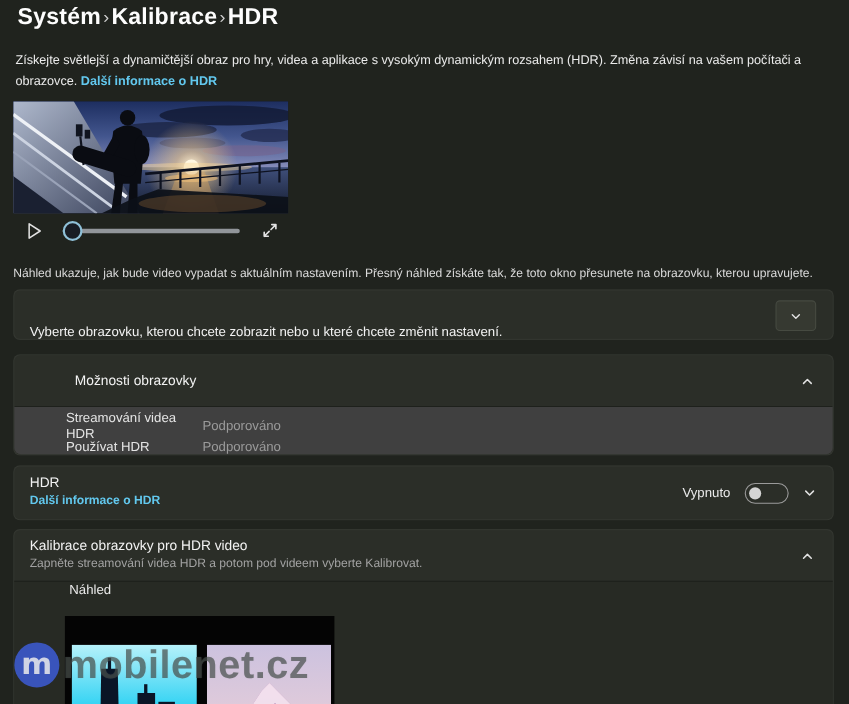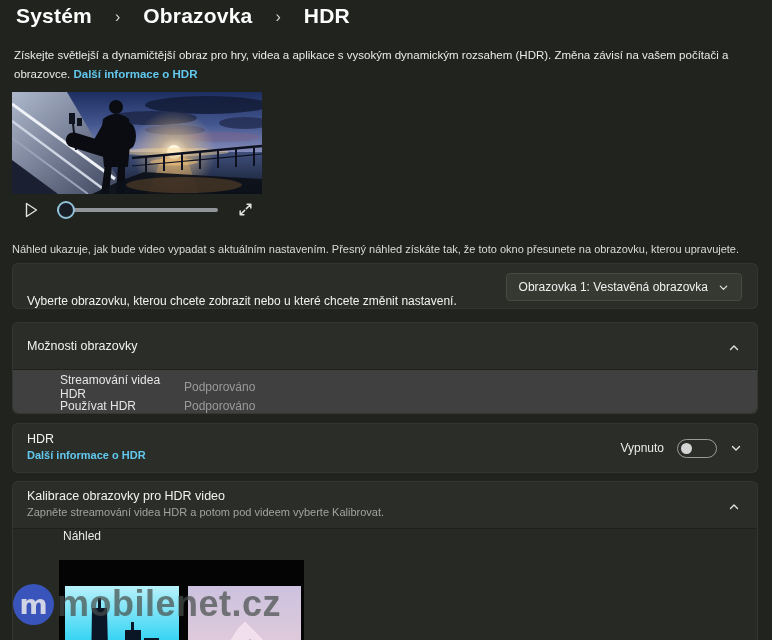--- a/index.html
+++ b/index.html
@@ -1,21 +1,21 @@
 <!DOCTYPE html>
 <html><head>
 <meta charset="utf-8">
 <style>
   * { margin:0; padding:0; box-sizing:border-box; }
   html,body { width:772px; height:640px; background:#20231e; }
   body { font-family:"Liberation Sans","DejaVu Sans",sans-serif; color:#fff; }
   .page { position:relative; width:772px; height:640px; overflow:hidden; background:#20231e; }
 
   
-  .breadcrumb { position:absolute; left:16px; top:4px; display:flex; align-items:center; gap:23px; }
+  .breadcrumb { position:absolute; left:16px; top:4px; display:flex; align-items:center; gap:2px; }
   .crumb { font-size:21px; font-weight:600; color:#fdfdfd; letter-spacing:0.2px; }
   .crumb-sep { font-size:16px; color:#cfcfcf; font-weight:400; padding-top:2px; }
 
   
   .description { position:absolute; left:14px; top:46px; width:742px; font-size:11.5px; line-height:1.65; color:#ebebeb; }
   .link { color:#62c8ee; font-weight:600; cursor:pointer; }
 
   
   .video-wrap { position:absolute; left:12px; top:92px; width:250px; height:102px; overflow:hidden; background:#1a2030; }
   .video-wrap svg { display:block; }
@@ -31,21 +31,21 @@
   .note { position:absolute; left:12px; top:243px; width:740px; font-size:11px; color:#dadada; }
 
   
   .card { position:absolute; left:12px; width:746px; background:#2b2e28; border:1px solid rgba(255,255,255,0.045); border-radius:6px; }
   .card-select { top:263px; height:46px; display:flex; align-items:flex-end; }
   .card-select-label { margin-left:14px; font-size:12px; color:#f2f2f2; }
   .dropdown { position:absolute; right:15px; top:9px; height:28px; display:flex; align-items:center; gap:10px;
               padding:0 12px; background:#363931; border:1px solid #464a41; border-radius:4px; cursor:pointer; }
   .dropdown-value { font-size:12px; color:#f0f0f0; }
 
-  .card-options { top:322px; height:92px; }
+  .card-options { top:322px; height:92px;padding-left:41px; }
   .expander-header { position:relative; height:46px; display:flex; align-items:center; }
   .expander-title { margin-left:14px; font-size:12.5px; color:#f2f2f2; }
   .chev { position:absolute; right:17px; top:50%; transform:translateY(-50%); width:12px; height:12px; cursor:pointer; }
   .expander-content { position:absolute; left:0; right:0; top:46px; bottom:0; background:#404040; border-top:1px solid #1e211c; border-radius:0 0 6px 6px; }
   .opt-rows { padding-top:7px; }
   .opt-row { display:flex; height:19px; align-items:center; font-size:12px; }
   .opt-label { margin-left:47px; width:124px; color:#e4e4e4; }
   .opt-value { color:#9a9a9a; }
 
   .card-hdr { top:423px; height:50px; }
@@ -79,21 +79,21 @@
   svg .stroke-ico { fill:none; stroke:#e2e2e2; stroke-width:1.4; stroke-linecap:round; stroke-linejoin:round; }
 </style>
 </head>
 <body>
 
 <div class="page">
 
   <div class="breadcrumb">
     <span class="crumb">Systém</span>
     <span class="crumb-sep">›</span>
-    <span class="crumb">Obrazovka</span>
+    <span class="crumb">Kalibrace</span>
     <span class="crumb-sep">›</span>
     <span class="crumb">HDR</span>
   </div>
 
   <div class="description">
     <span>Získejte světlejší a dynamičtější obraz pro hry, videa a aplikace s vysokým dynamickým rozsahem (HDR). Změna závisí na vašem počítači a obrazovce.</span>
     <span class="link">Další informace o HDR</span>
   </div>
 
   <div class="video-wrap">
@@ -179,21 +179,20 @@
     <svg width="17" height="17" viewBox="0 0 16 16">
       <path class="stroke-ico" d="M9.5 3 H13 V6.5 M13 3 L8.8 7.2 M6.5 13 H3 V9.5 M3 13 L7.2 8.8"></path>
     </svg>
   </div>
 
   <div class="note">Náhled ukazuje, jak bude video vypadat s aktuálním nastavením. Přesný náhled získáte tak, že toto okno přesunete na obrazovku, kterou upravujete.</div>
 
   <div class="card card-select">
     <span class="card-select-label">Vyberte obrazovku, kterou chcete zobrazit nebo u které chcete změnit nastavení.</span>
     <div class="dropdown">
-      <span class="dropdown-value">Obrazovka 1: Vestavěná obrazovka</span>
       <svg width="11" height="11" viewBox="0 0 12 12">
           <path class="stroke-ico" d="M2.5 4.5 L6 8 L9.5 4.5"></path>
         </svg>
     </div>
   </div>
 
   <div class="card card-options">
     <div class="expander-header">
       <span class="expander-title">Možnosti obrazovky</span>
       <span class="chev">

